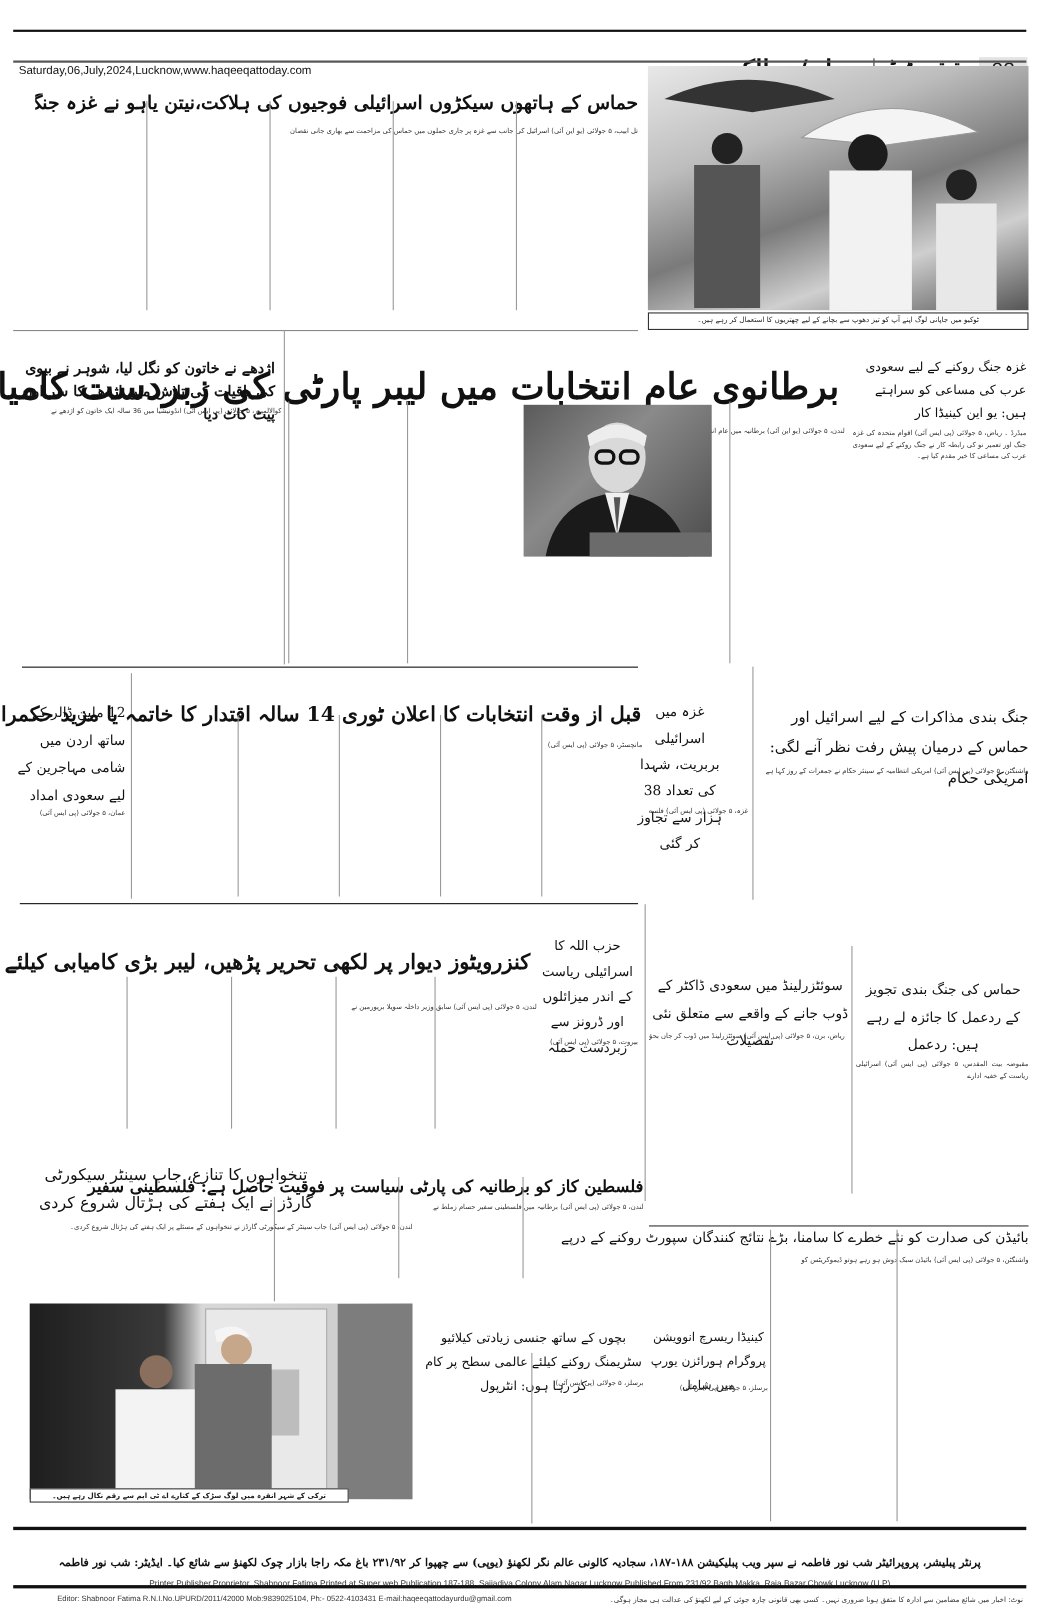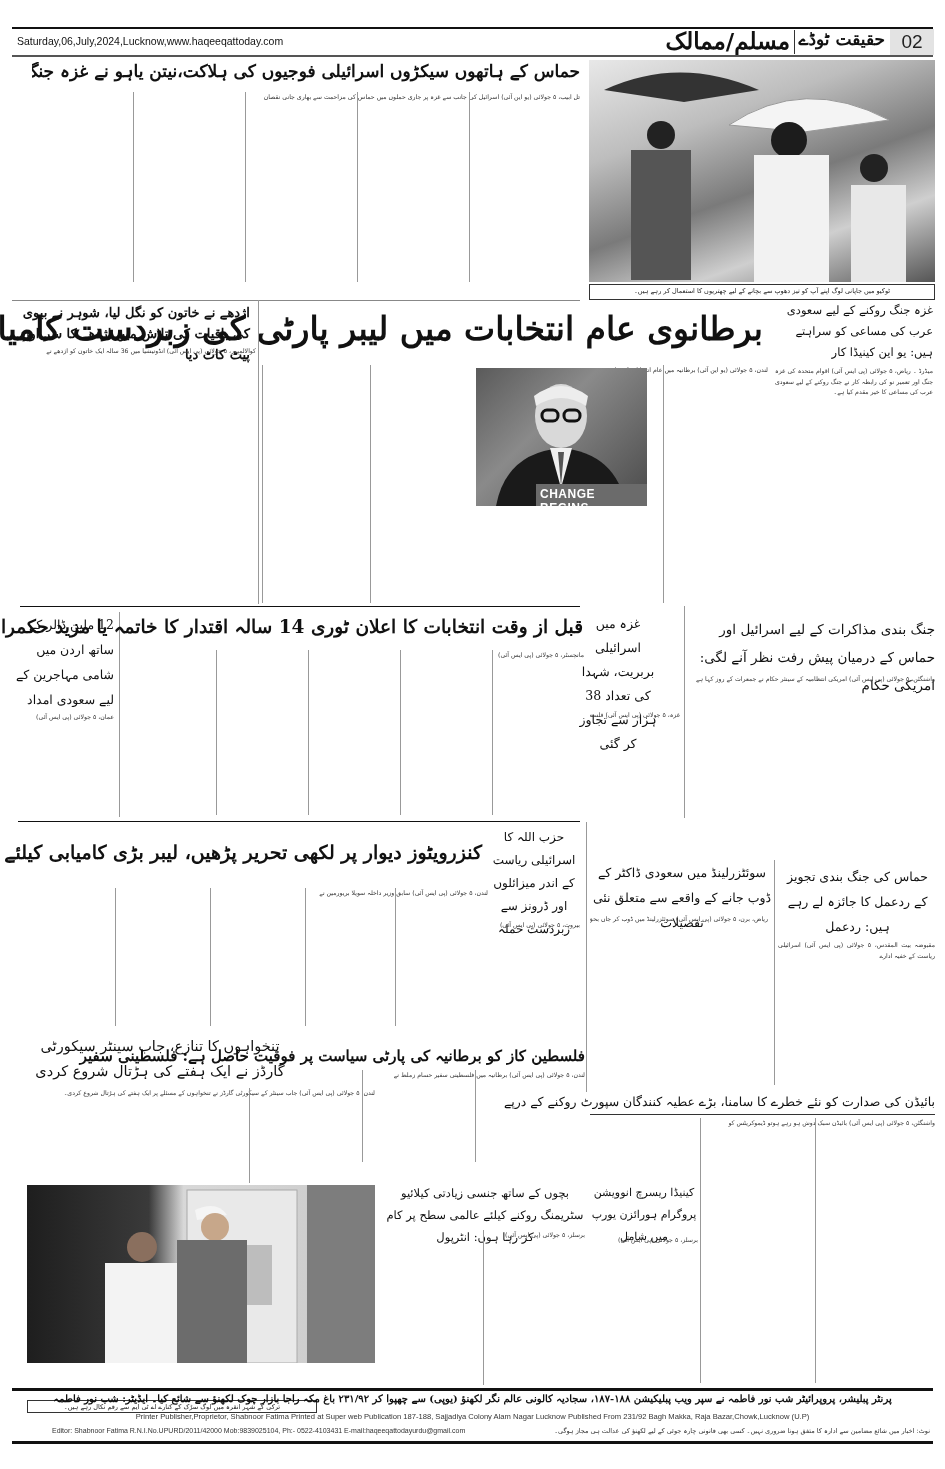--- a/index.html
+++ b/index.html
@@ -1,18 +1,18 @@
 <!DOCTYPE html>
 <html><head>
 <meta charset="utf-8">
 <style>
   * { box-sizing: border-box; margin: 0; padding: 0; }
   html, body { width: 945px; height: 1469px; background: #ffffff; overflow: hidden; }
   body { position: relative; font-family: "DejaVu Sans", sans-serif; color: #111; }
-  .abs { position: absolute; }
+  .abs { position: absolute; margin-top: 23px; }
   .rtl { direction: rtl; text-align: right; }
   .rule { position: absolute; background: #111; }
   .hl { font-family: "DejaVu Serif", serif; font-weight: bold; color: #111; line-height: 1.15; }
   .body-text { font-size: 6.2px; line-height: 10.5px; color: #333; direction: rtl; text-align: justify; overflow: hidden; }
   .body-text .ln { display: block; height: 10.5px; overflow: hidden; white-space: nowrap; }
   .col-rule { position: absolute; width: 1px; background: #999; }
   .photo { position: absolute; overflow: hidden; background: #777; }
   .caption { position: absolute; border: 1px solid #333; background: #fff; font-size: 6.5px; line-height: 10px; padding: 1px 6px; direction: rtl; text-align: center; color: #222; white-space: nowrap; overflow: hidden; }
   .masthead-date { font-family: "Liberation Sans", sans-serif; font-size: 10.5px; color: #111; }
   .page-no { font-family: "Liberation Sans", sans-serif; font-size: 19px; color: #222; background: #e3e3e3; text-align: center; }
@@ -150,21 +150,21 @@
 </div>
 <div class="col-rule" style="left:249px;top:1088px;height:95px;"></div>
 
 <div class="abs rtl hl" style="left:130px;top:1048px;width:455px;font-size:15px;white-space:nowrap;">فلسطین کاز کو برطانیہ کی پارٹی سیاست پر فوقیت حاصل ہے: فلسطینی سفیر</div>
 <div class="abs body-text" style="left:255px;top:1070px;width:330px;height:95px;">
   <span class="ln">لندن، ۵ جولائی (پی ایس آئی) برطانیہ میں فلسطینی سفیر حسام زملط نے</span>
 </div>
 <div class="col-rule" style="left:362px;top:1070px;height:92px;"></div>
 <div class="col-rule" style="left:475px;top:1070px;height:92px;"></div>
 
-<div class="abs rtl hl" style="left:590px;top:1095px;width:345px;font-size:12.5px;white-space:nowrap;font-weight:normal;">بائیڈن کی صدارت کو نئے خطرے کا سامنا، بڑے عطیہ کنندگان سپورٹ روکنے کے درپے</div>
+<div class="abs rtl hl" style="left:590px;top:1095px;width:345px;font-size:12.5px;white-space:nowrap;font-weight:normal;">بائیڈن کی صدارت کو نئے خطرے کا سامنا، بڑے نتائج کنندگان سپورٹ روکنے کے درپے</div>
 <div class="rule" style="left:590px;top:1114px;width:345px;height:1px;background:#333;"></div>
 <div class="abs body-text" style="left:590px;top:1118px;width:345px;height:270px;">
   <span class="ln">واشنگٹن، ۵ جولائی (پی ایس آئی) بائیڈن سبک دوش ہو رہے ہوتو ڈیموکریٹس کو</span>
 </div>
 <div class="col-rule" style="left:700px;top:1118px;height:265px;"></div>
 <div class="col-rule" style="left:815px;top:1118px;height:265px;"></div>
 
 <div class="abs rtl hl" style="left:590px;top:1182px;width:108px;font-size:11px;line-height:22px;font-weight:normal;text-align:center;">کینیڈا ریسرچ انوویشن پروگرام ہورائزن یورپ میں شامل</div>
 <div class="abs body-text" style="left:590px;top:1235px;width:108px;height:150px;">
   <span class="ln">برسلز، ۵ جولائی (پی ایس آئی)</span>
@@ -181,20 +181,20 @@
     <rect x="160" y="5" width="110" height="173" fill="#e9e9e9" stroke="#aaa"></rect>
     <rect x="175" y="60" width="70" height="60" fill="#bdbdbd"></rect>
     <path d="M168 25 Q190 15 200 30 L170 35 Z" fill="#f5f5f5"></path>
     <circle cx="188" cy="42" r="14" fill="#c7a78a"></circle>
     <rect x="150" y="55" width="70" height="123" fill="#6c6c6c"></rect>
     <circle cx="115" cy="62" r="15" fill="#8a6f5e"></circle>
     <rect x="78" y="78" width="72" height="100" fill="#f3f3f3"></rect>
     <rect x="280" y="0" width="68" height="178" fill="#7d7d7d"></rect>
   </svg>
 </div>
-<div class="caption" style="left:27px;top:1400px;width:290px;height:13px;">ترکی کے شہر انقرہ میں لوگ سڑک کے کنارے اے ٹی ایم سے رقم نکال رہے ہیں۔</div>
+<div class="caption" style="left:27px;top:1353px;width:290px;height:13px;font-weight:bold;">ترکی کے شہر انقرہ میں لوگ سڑک کے کنارے اے ٹی ایم سے رقم نکال رہے ہیں۔</div>
 
 <div class="rule" style="left:12px;top:1388px;width:921px;height:3px;"></div>
 <div class="abs rtl hl" style="left:30px;top:1393px;width:885px;font-size:10px;white-space:nowrap;overflow:hidden;text-align:center;">پرنٹر پبلیشر، پروپرائیٹر شب نور فاطمہ نے سپر ویب پبلیکیشن ۱۸۸-۱۸۷، سجادیہ کالونی عالم نگر لکھنؤ (یوپی) سے چھپوا کر ۲۳۱/۹۲ باغ مکہ راجا بازار چوک لکھنؤ سے شائع کیا۔ ایڈیٹر: شب نور فاطمہ</div>
 <div class="abs footer-en" style="left:0;top:1412px;width:945px;">Printer Publisher,Proprietor, Shabnoor Fatima Printed at Super web Publication 187-188, Sajjadiya Colony Alam Nagar Lucknow Published From 231/92 Bagh Makka, Raja Bazar,Chowk,Lucknow (U.P)</div>
 <div class="abs footer-en" style="left:52px;top:1427px;font-size:7px;">Editor: Shabnoor Fatima  R.N.I.No.UPURD/2011/42000 Mob:9839025104, Ph:- 0522-4103431 E-mail:haqeeqattodayurdu@gmail.com</div>
 <div class="abs rtl" style="left:420px;top:1427px;width:510px;font-size:6.5px;white-space:nowrap;overflow:hidden;color:#333;padding-left:25px;">نوٹ: اخبار میں شائع مضامین سے ادارہ کا متفق ہونا ضروری نہیں۔ کسی بھی قانونی چارہ جوئی کے لیے لکھنؤ کی عدالت ہی مجاز ہوگی۔</div>
 <div class="rule" style="left:12px;top:1441px;width:921px;height:3px;"></div>
 
 </body></html>

